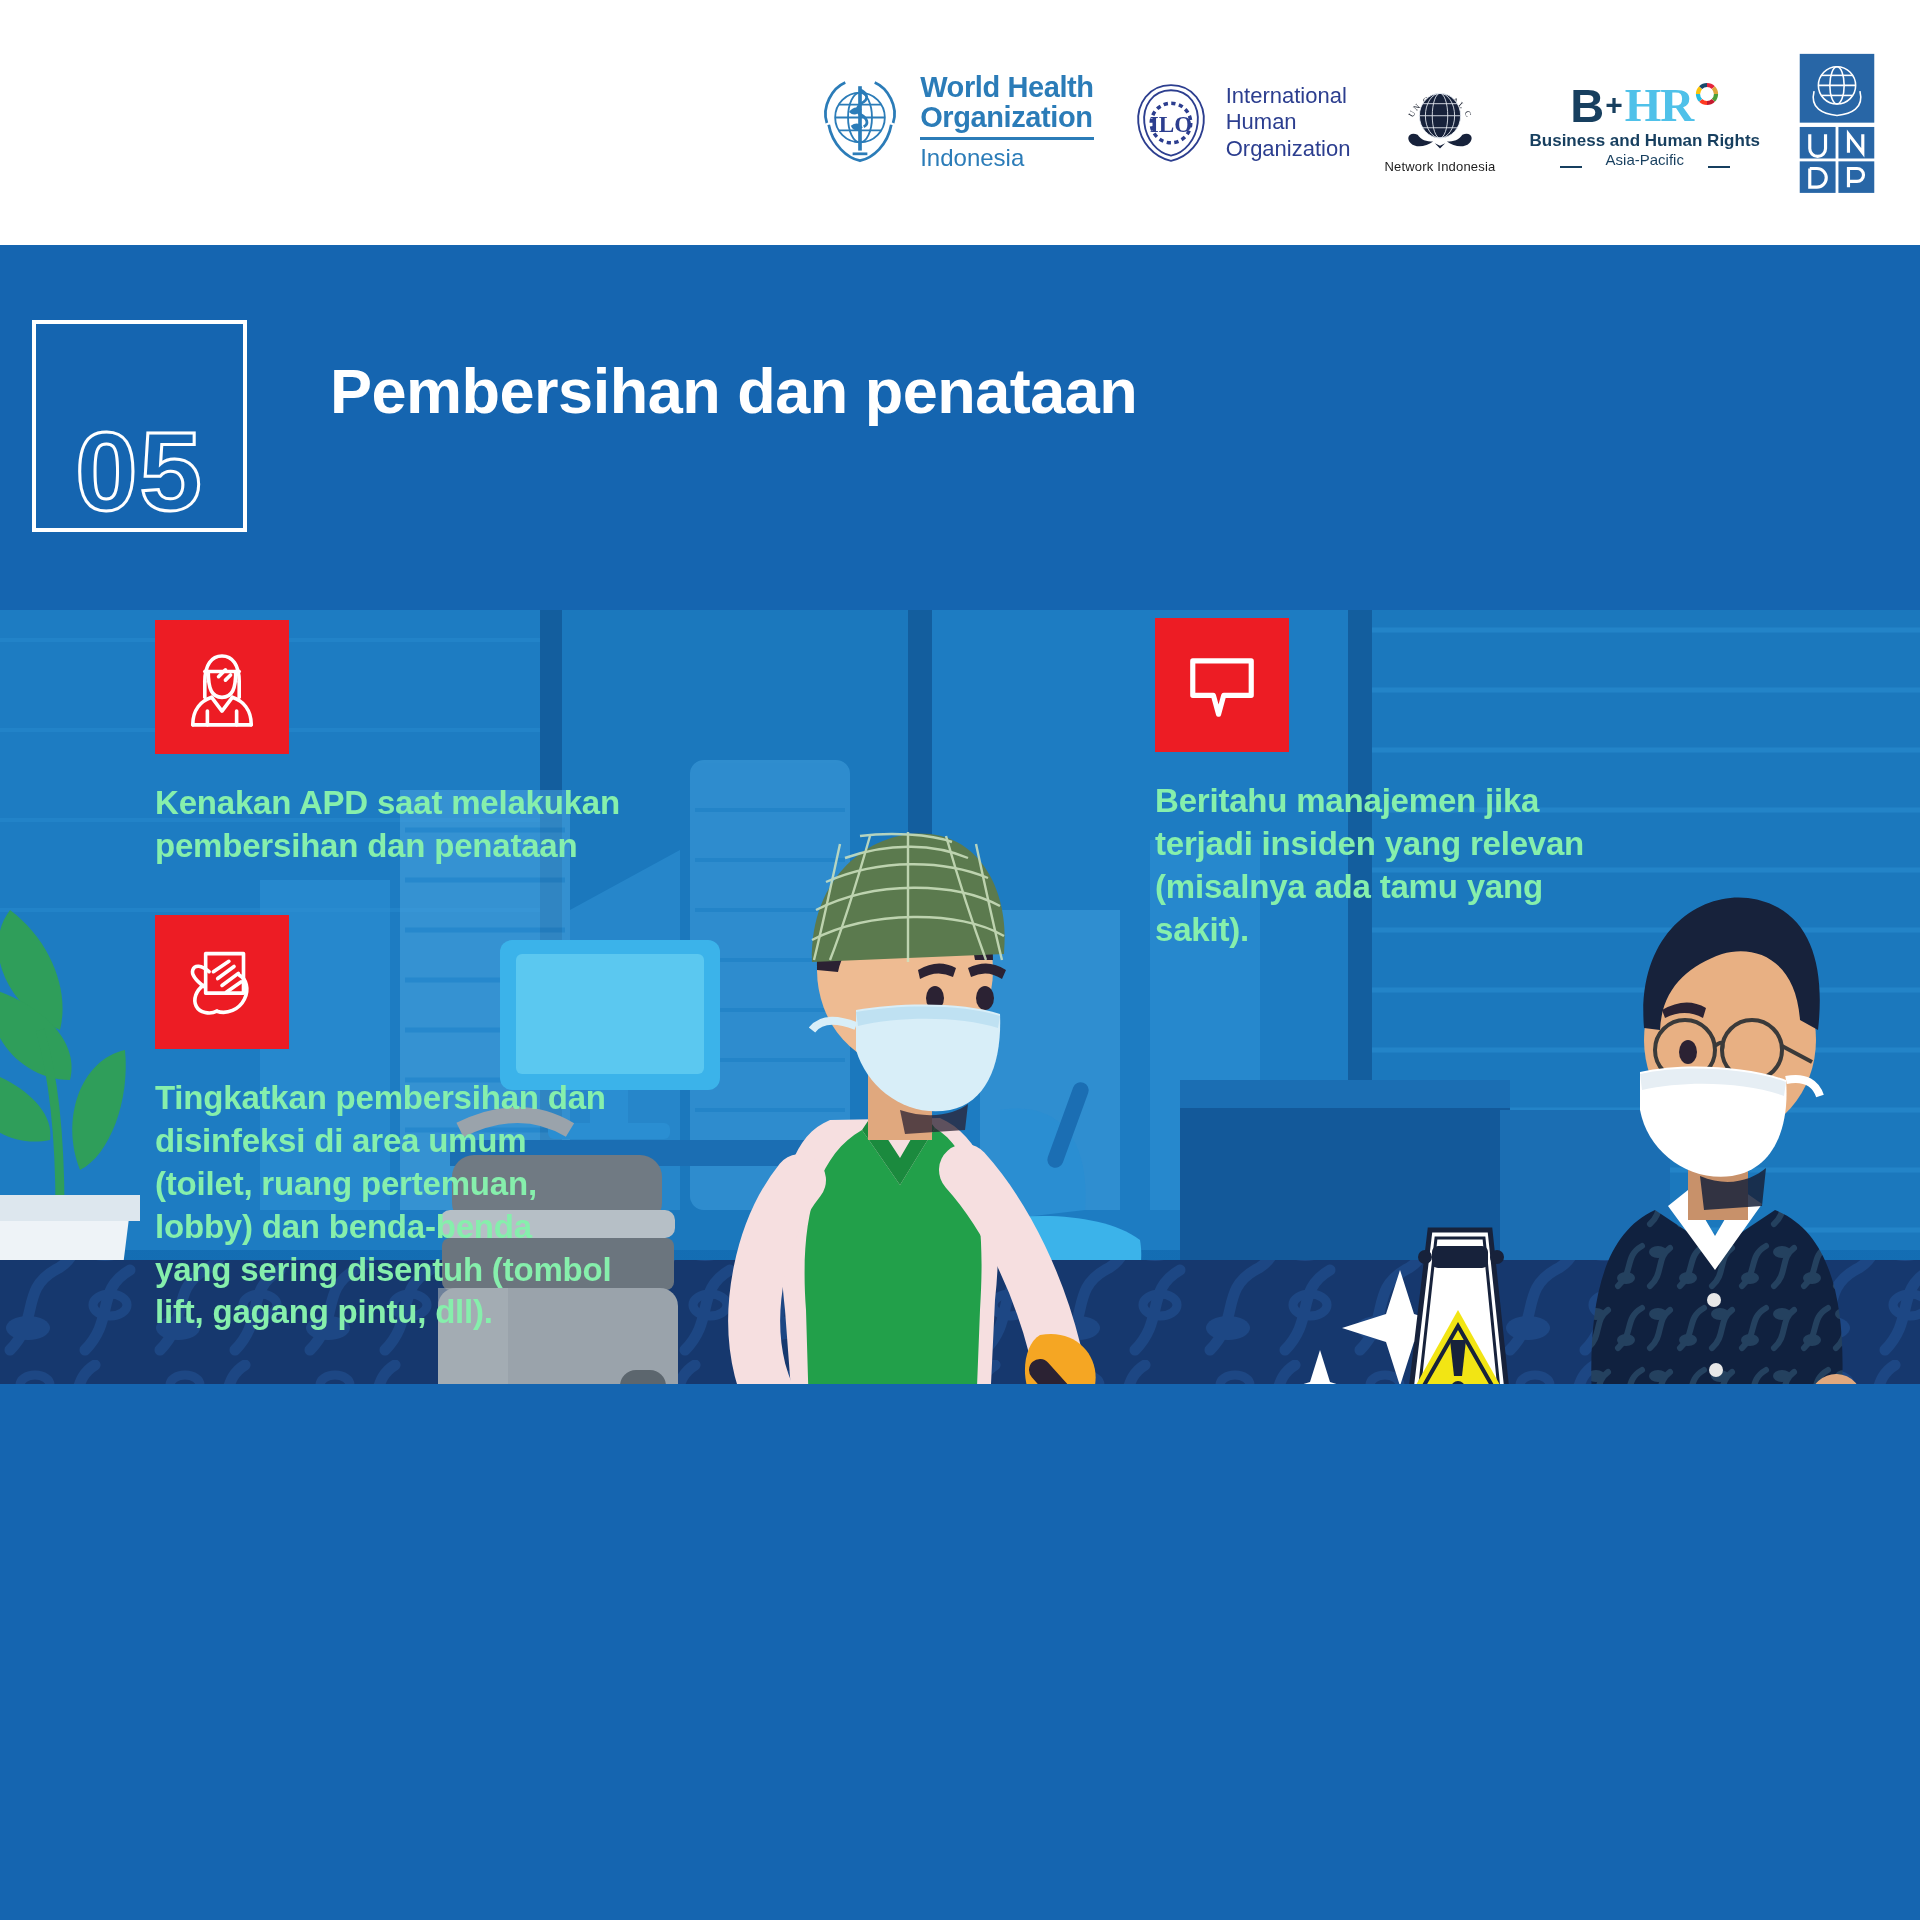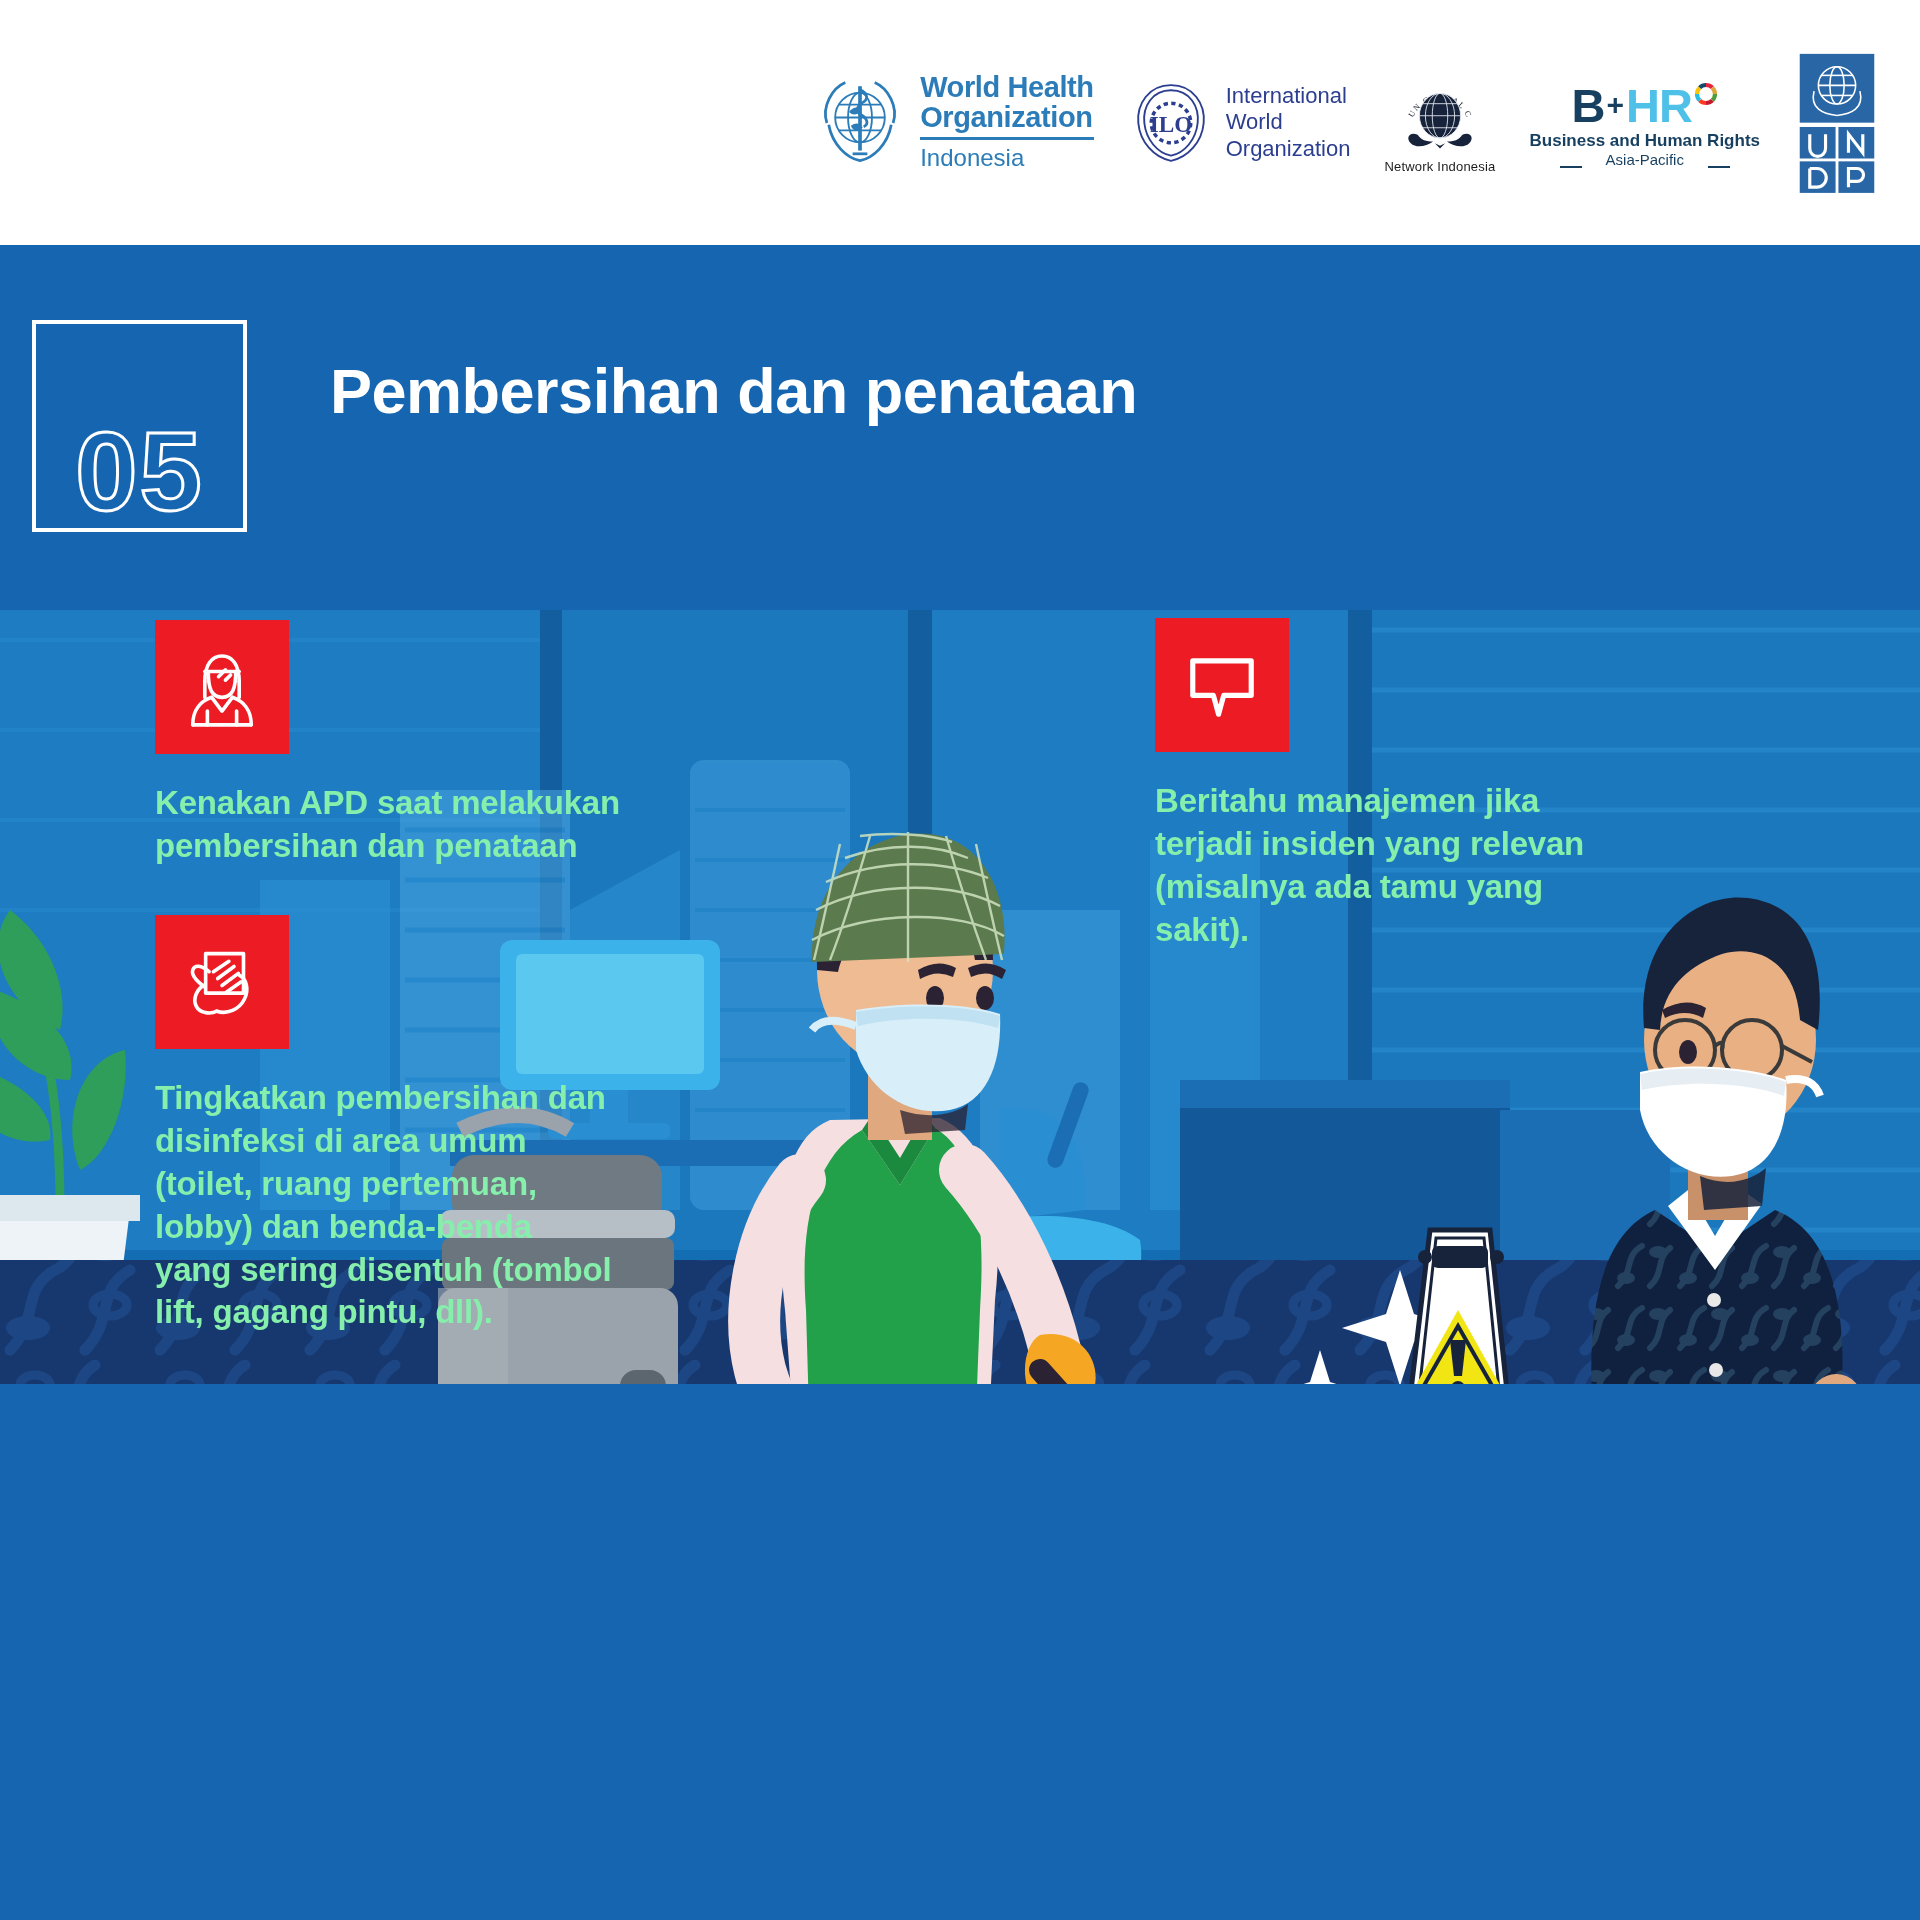--- a/index.html
+++ b/index.html
@@ -47,21 +47,21 @@
   
   .ungc { flex-direction: column; align-items: center; gap: 2px; }
   .ungc .emblem { width: 86px; height: 86px; }
   .ungc .sub { font-size: 13px; color: #1c1c1c; letter-spacing: .2px; }
 
   
   .bhr { flex-direction: column; align-items: center; }
   .bhr .bhr-main { display: flex; align-items: center; }
   .bhr .b { font-size: 47px; font-weight: bold; color: #173f5f; letter-spacing: -1px; }
   .bhr .plus { font-size: 30px; font-weight: bold; color: #173f5f; margin: 0 2px; }
-  .bhr .hr { font-size: 47px; font-weight: bold; color: #4fc1e9; letter-spacing: -1px; }
+  .bhr .hr { font-size: 47px; font-weight: bold; color: #4fc1e9; letter-spacing: -1px; font-family: Liberation Serif, serif; }
   .bhr .wheel { width: 24px; height: 24px; margin-left: 2px; align-self: flex-start; margin-top: 4px; }
   .bhr .l2 { font-size: 17px; font-weight: bold; color: #173f5f; margin-top: -2px; }
   .bhr .l3 { font-size: 15px; color: #173f5f; display: flex; align-items: flex-end; gap: 24px; }
   .bhr .l3 .dash { width: 22px; height: 2px; background: #173f5f; }
 
   
   .undp { width: 86px; }
 
   
   .body-bg {
@@ -155,21 +155,21 @@
         </g>
         <g fill="#2c3e8f">
           <g>
             <circle cx="50" cy="50" r="23" fill="none" stroke="#2c3e8f" stroke-width="4" stroke-dasharray="5 4"></circle>
           </g>
           <text x="50" y="61" font-size="27" font-family="Liberation Serif, serif" font-weight="bold" text-anchor="middle" fill="#2c3e8f">ILO</text>
         </g>
       </svg>
       <div class="wordmark">
         <div class="wm-line">International</div>
-        <div class="wm-line">World</div>
+        <div class="wm-line">Human</div>
         <div class="wm-line">Organization</div>
       </div>
     </div>
 
     <div class="logo ungc">
       <svg class="emblem" viewBox="0 0 100 100">
         <defs>
             <path id="ringpath" d="M18 56 A34 34 0 0 1 82 56"></path>
           </defs>
         <text font-size="9.5" fill="#111827" letter-spacing="1.6" font-family="Liberation Serif, serif">

